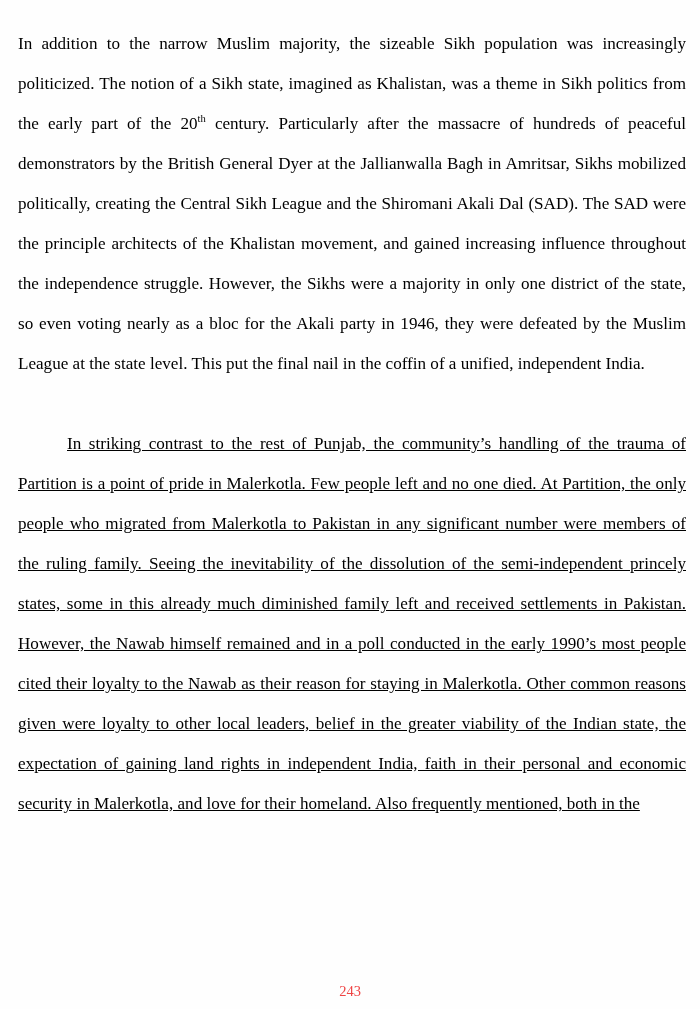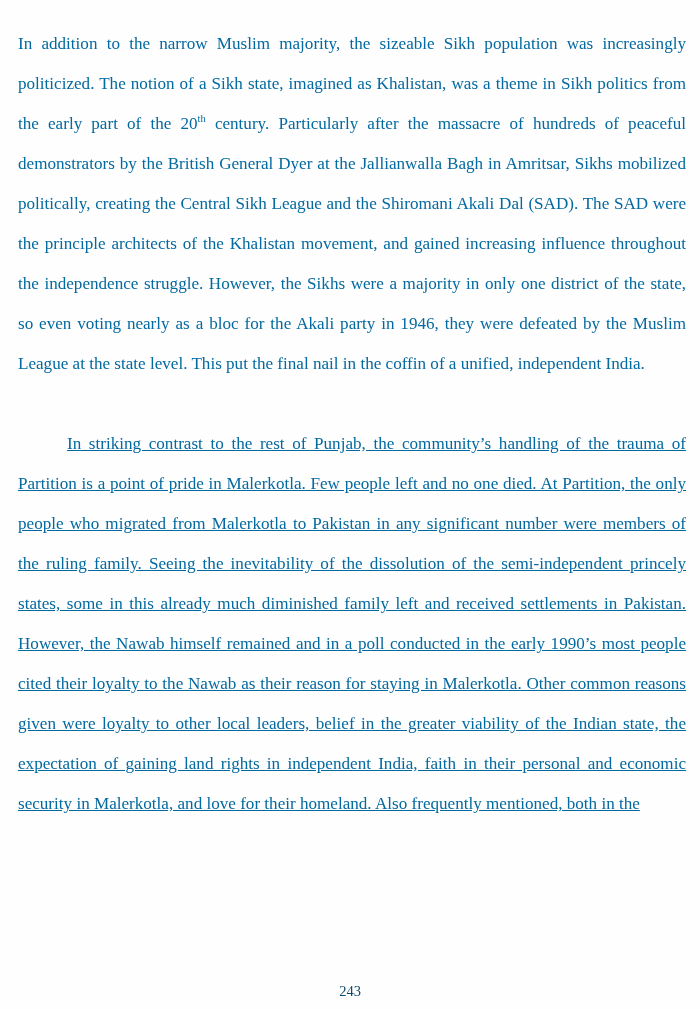--- a/index.html
+++ b/index.html
@@ -30,21 +30,21 @@
     top: 24px;
     width: 668px;
   }
 
   .para {
     font-size: 17.1px;
     line-height: 40px;
     text-align: justify;
     text-justify: inter-word;
     margin: 0;
-    color: #0369a1;
+    color: #000000;
     -webkit-font-smoothing: none;
   }
 
   .para.first-para {
     text-indent: 0;
   }
 
   .para.indented {
     text-indent: 49px;
     text-decoration: underline;
@@ -61,21 +61,21 @@
     line-height: 0;
   }
 
   .page-number {
     position: absolute;
     left: 0;
     right: 0;
     top: 983px;
     text-align: center;
     font-size: 14.5px;
-    color: #0c4a6e;
+    color: #ef4444;
     font-family: "Liberation Serif", "DejaVu Serif", serif;
   }
 </style>
 </head>
 <body>
 
 <div class="page">
 
   <div class="page-body">
 

